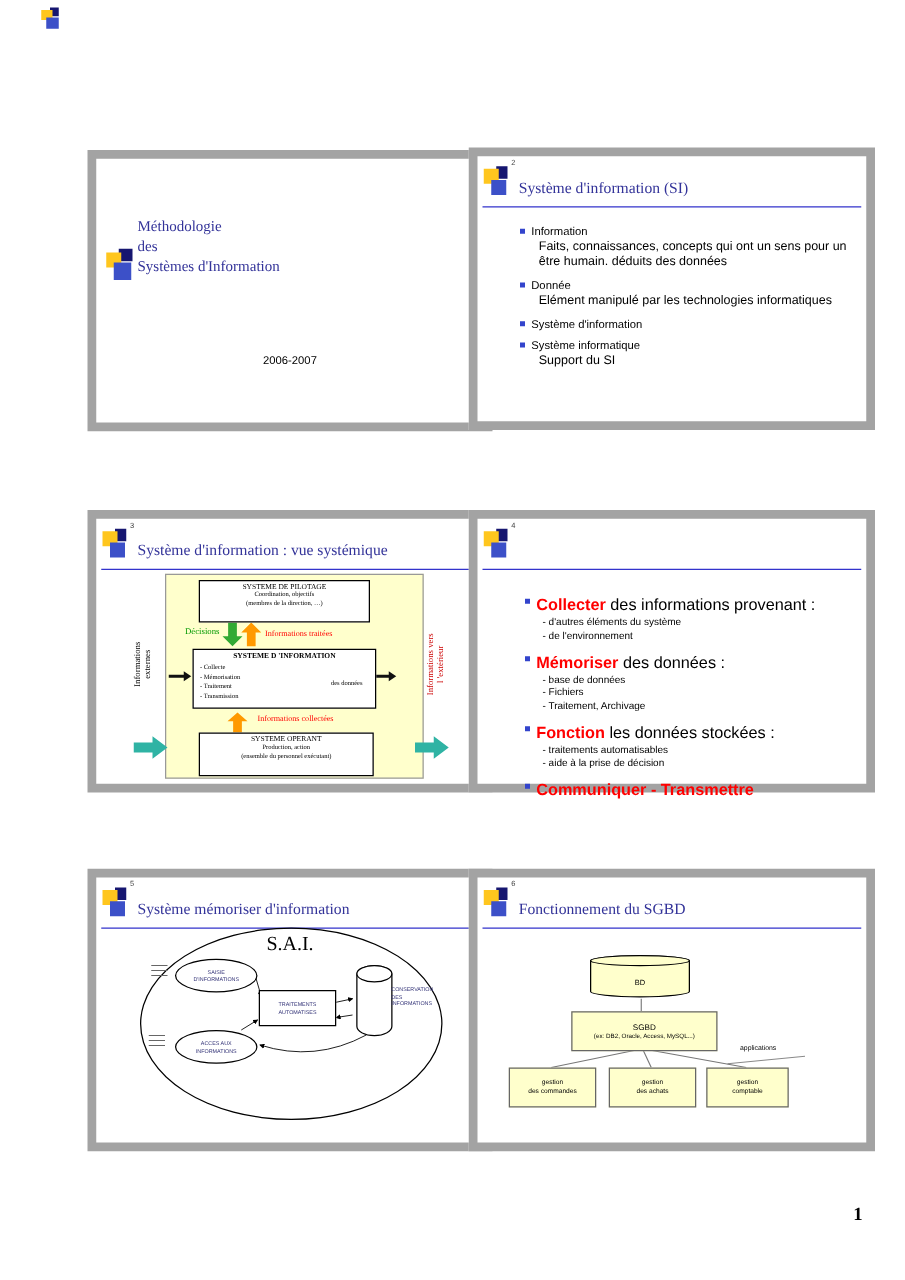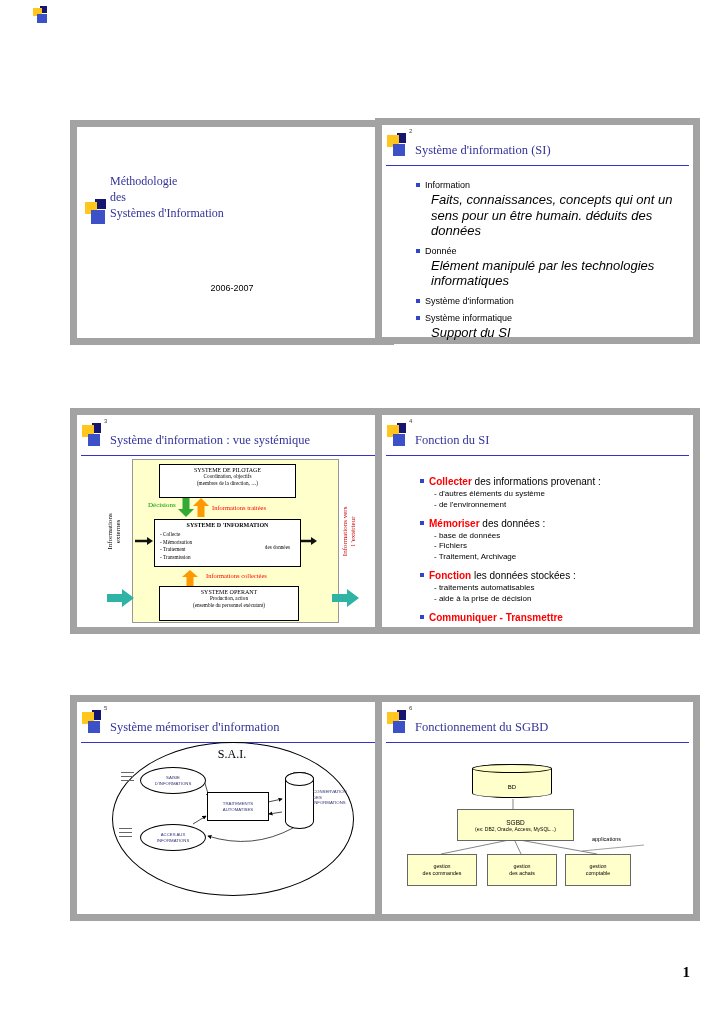--- a/index.html
+++ b/index.html
@@ -35,23 +35,23 @@
             font-size:12px;line-height:16px;color:#333399;}
   .s1-logo{left:8px;top:72px;width:26px;height:26px;}
   .s1-author{position:absolute;left:0;right:0;top:138px;text-align:center;font-size:9px;}
   .s1-year{position:absolute;left:0;right:0;top:156px;text-align:center;font-size:9px;}
 
   
   .b-row{display:flex;gap:5px;align-items:flex-start;}
   .b-sq{flex:0 0 auto;width:4px;height:4px;background:#3344CC;margin-top:3px;}
   .s2-body{position:absolute;left:34px;right:10px;top:48px;}
   .s2-body .b-row{font-size:9px;margin:7px 0 2px;}
-  .s2-detail{font-size:13px;line-height:1.2;padding-left:15px;margin-bottom:2px;font-style:italic;}
+  .s2-detail{font-size:10px;line-height:1.2;padding-left:15px;margin-bottom:2px;}
   .s4-body{position:absolute;left:38px;right:12px;top:54px;}
-  .s4-body .b-row{font-size:10px;margin:7px 0 2px;}
+  .s4-body .b-row{font-size:13px;margin:7px 0 2px;}
   .kw{color:#FF0000;font-weight:bold;}
   .s4-sub{font-size:8px;line-height:1.35;padding-left:14px;}
 
   
   .s3-diagram{position:absolute;left:25px;top:44px;width:265px;height:168px;font-family:"Liberation Serif",serif;}
   .s3-panel{position:absolute;left:30px;top:0;width:205px;height:162px;background:#FFFFCC;border:1px solid #999;}
   .s3-arrows{position:absolute;left:0;top:0;z-index:2;}
   .s3-box{position:absolute;background:#fff;border:1px solid #000;text-align:center;z-index:3;}
   .s3-pilotage{left:57px;top:5px;width:135px;height:32px;}
   .s3-operant{left:57px;top:127px;width:138px;height:33px;}
@@ -67,21 +67,21 @@
   .s3-lbl-ic{left:104px;top:113px;color:#FF0000;}
   .s3-vlabel{position:absolute;width:78px;text-align:center;font-size:7px;line-height:1.2;
              transform:rotate(-90deg);z-index:4;}
   .s3-left{left:-27px;top:64px;color:#000;}
   .s3-right{left:208px;top:64px;color:#CC0000;}
 
   
   .s5-diagram{position:absolute;left:0;top:40px;width:310px;height:170px;}
   .s5-ellipse{position:absolute;left:35px;top:0;width:240px;height:152px;border:1px solid #000;border-radius:50%;}
   .s5-sai{position:absolute;left:35px;top:5px;width:240px;text-align:center;
-          font-family:"Liberation Serif",serif;font-size:12px;}
+          font-family:"Liberation Serif",serif;font-size:16px;}
   .s5-node{position:absolute;display:flex;align-items:center;justify-content:center;text-align:center;
            border:1px solid #000;background:#fff;color:#333377;font-size:4.3px;line-height:1.3;z-index:3;}
   .s5-oval{border-radius:50%;}
   .s5-saisie{left:63px;top:25px;width:64px;height:25px;}
   .s5-acces{left:63px;top:82px;width:64px;height:25px;}
   .s5-trait{left:130px;top:50px;width:60px;height:27px;}
   .cyl{position:absolute;border:1px solid #000;border-radius:50%/14%;}
   .cyl::before{content:"";position:absolute;left:-1px;right:-1px;top:-1px;height:22%;
                border:1px solid #000;border-radius:50%;background:inherit;}
   .s5-cyl{left:208px;top:30px;width:27px;height:55px;background:#fff;z-index:3;}
@@ -218,21 +218,20 @@
     </div>
   </div>
 
   <div class="slide s4">
     <div class="snum">4</div>
     <div class="logo slogo">
       <div class="sq sq-n"></div>
       <div class="sq sq-y"></div>
       <div class="sq sq-b"></div>
     </div>
-    <div class="stitle">Fonction du SI</div>
     <div class="srule"></div>
     <div class="s4-body">
       <div class="b-row">
         <span class="b-sq"></span>
         <span><span class="kw">Collecter</span><span> des informations provenant :</span></span>
       </div>
       <div class="s4-sub">- d'autres éléments du système</div>
       <div class="s4-sub">- de l'environnement</div>
       <div class="b-row">
         <span class="b-sq"></span>

